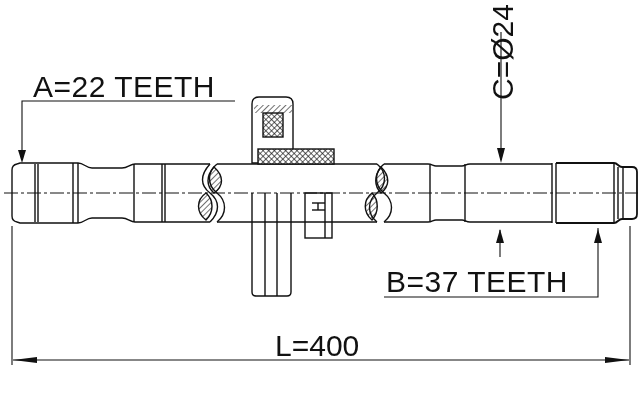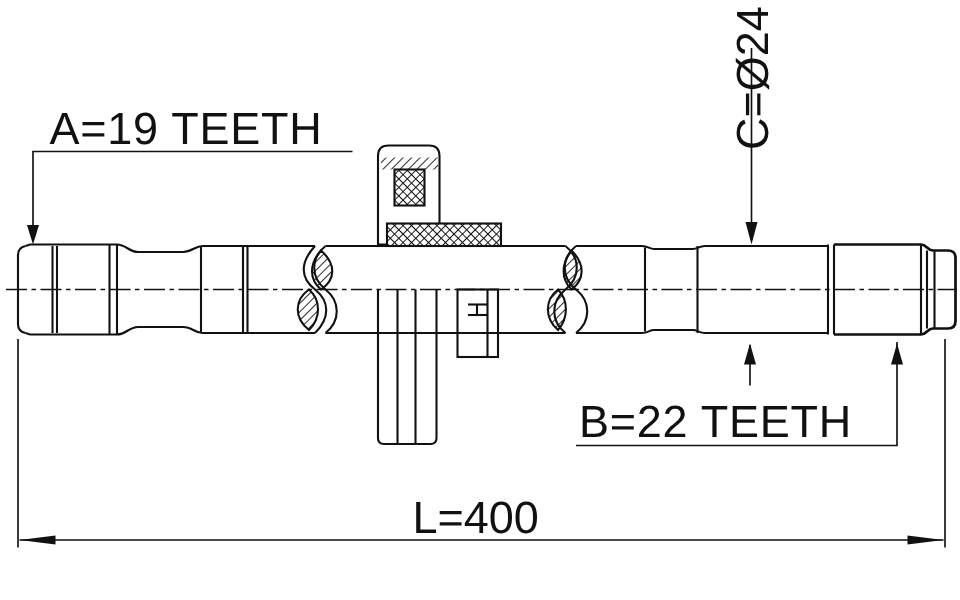--- a/index.html
+++ b/index.html
@@ -120,16 +120,16 @@
   <g fill="#111" stroke="none">
     <polygon points="18,150 26,150 22,163"></polygon>
     <polygon points="497,148 505,148 501,163"></polygon>
     <polygon points="496,243 504,243 500,229"></polygon>
     <polygon points="594,243 602,243 598,229"></polygon>
     <polygon points="13,360 37,357 37,363"></polygon>
     <polygon points="629,360 605,357 605,363"></polygon>
   </g>
 </svg>
 
-<div id="lbl-a" class="lbl">A=19 TEETH</div>
+<div id="lbl-a" class="lbl">A=22 TEETH</div>
 <div id="lbl-c" class="lbl">C=Ø24</div>
-<div id="lbl-b" class="lbl">B=22 TEETH</div>
+<div id="lbl-b" class="lbl">B=37 TEETH</div>
 <div id="lbl-l" class="lbl">L=400</div>
 
 </body></html>

